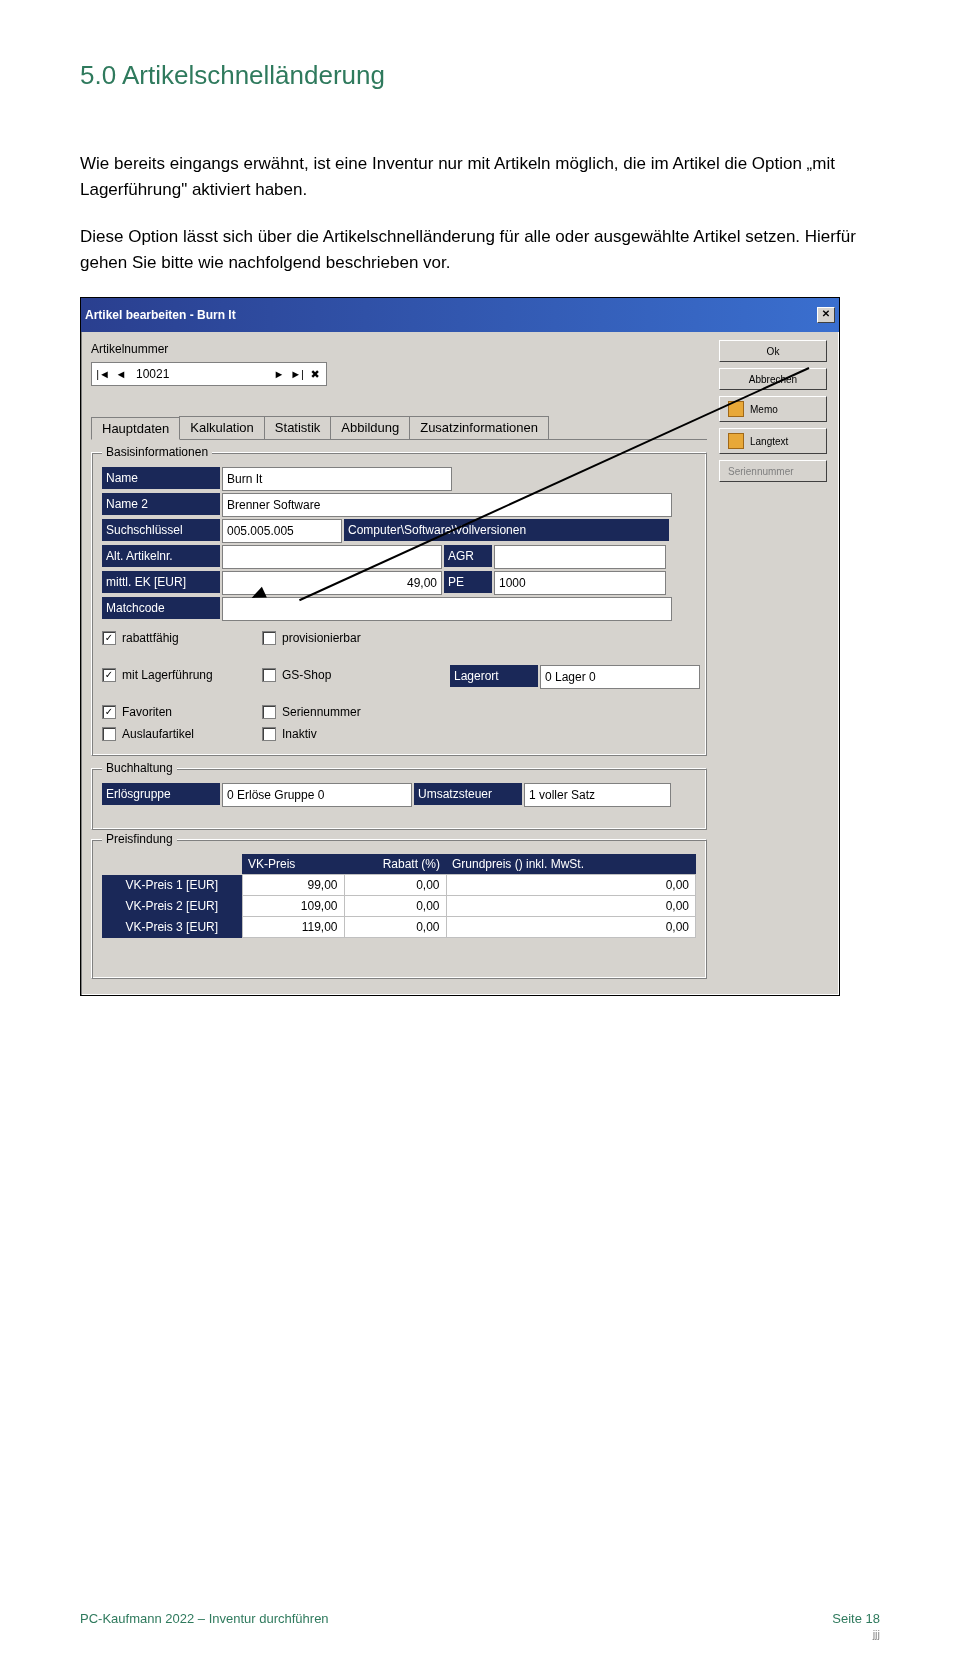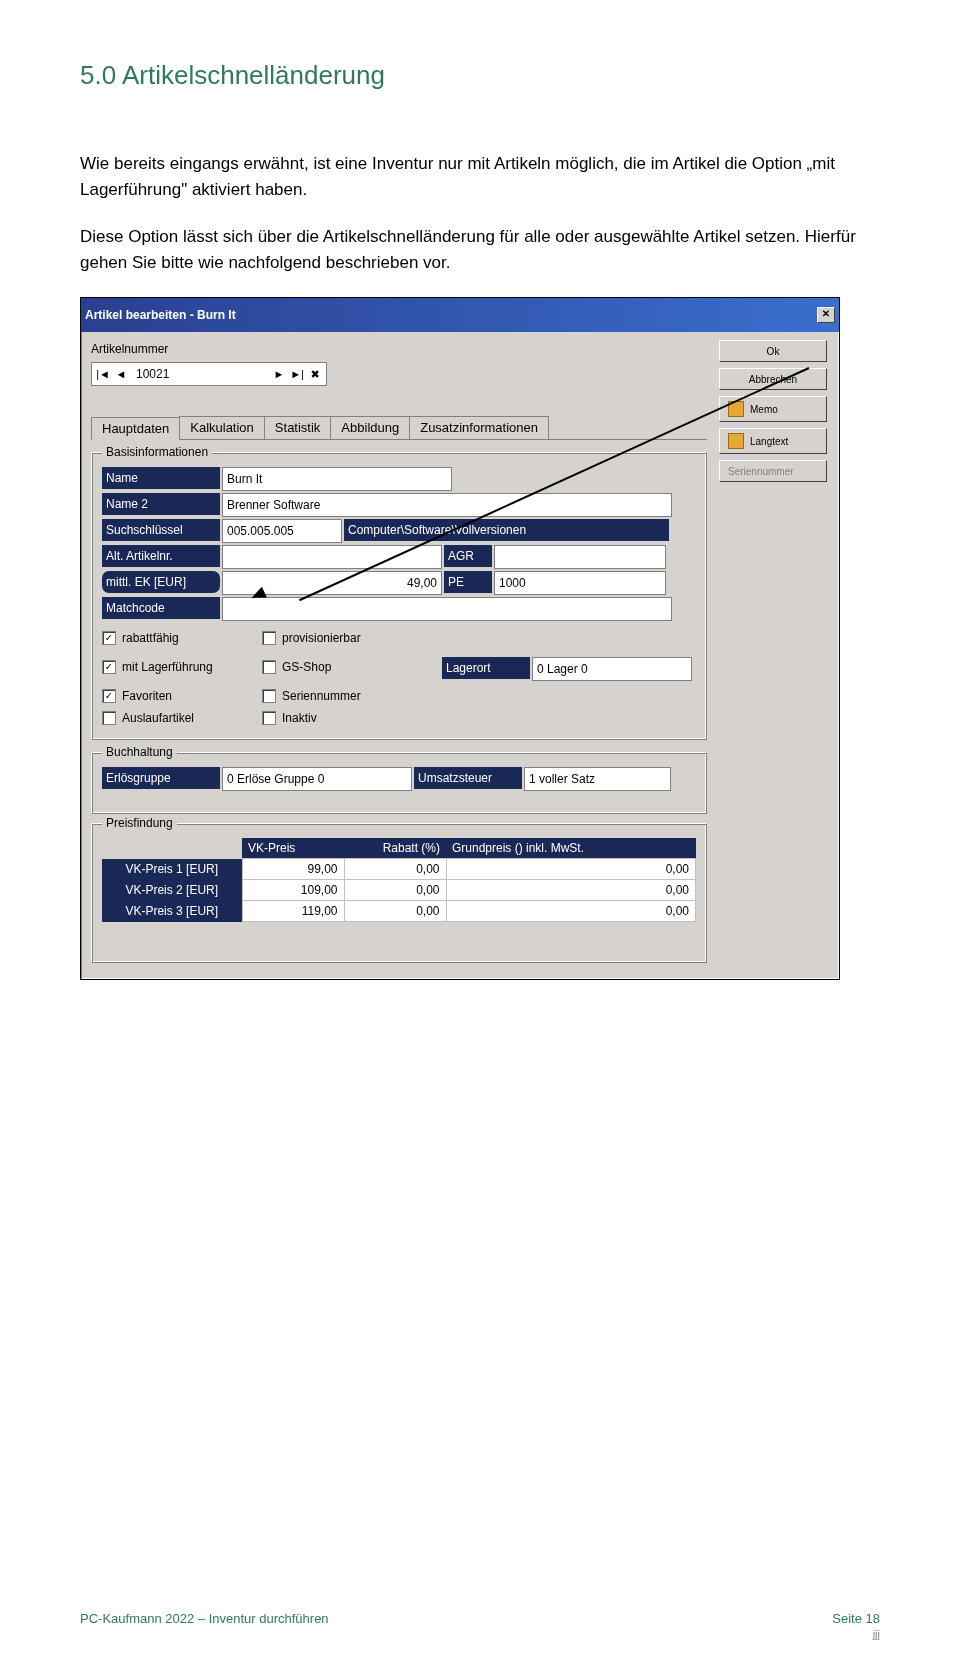--- a/index.html
+++ b/index.html
@@ -292,21 +292,21 @@
           <span class="lightcell" style="width:110px;">005.005.005</span>
           <span class="darkcell" style="width:317px;">Computer\Software\Vollversionen</span>
         </div>
         <div class="grid-row">
           <span class="darkcell" style="width:110px;">Alt. Artikelnr.</span>
           <span class="lightcell" style="width:210px;"></span>
           <span class="darkcell" style="width:40px;">AGR</span>
           <span class="lightcell" style="width:162px;"></span>
         </div>
         <div class="grid-row">
-          <span class="darkcell" style="width:110px;border-radius:7px;">mittl. EK [EUR]</span>
+          <span class="darkcell" style="width:110px;">mittl. EK [EUR]</span>
           <span class="lightcell" style="width:210px; justify-content:flex-end;">49,00</span>
           <span class="darkcell" style="width:40px;">PE</span>
           <span class="lightcell" style="width:162px;">1000</span>
         </div>
         <div class="grid-row" style="margin-bottom:10px;">
           <span class="darkcell" style="width:110px;">Matchcode</span>
           <span class="lightcell" style="width:440px;"></span>
         </div>
 
         <div class="check-grid">
@@ -321,21 +321,21 @@
           <div></div>
 
           <div class="check-row">
               <span class="cb checked"></span>
               <span>mit Lagerführung</span>
             </div>
           <div class="check-row">
               <span class="cb"></span>
               <span>GS-Shop</span>
             </div>
-          <div class="grid-row" style="margin:4px;padding-left:16px;">
+          <div class="grid-row" style="margin:12px;padding-left:16px;">
             <span class="darkcell" style="width:80px;">Lagerort</span>
             <span class="lightcell" style="width:150px;">0 Lager 0</span>
           </div>
 
           <div class="check-row">
               <span class="cb checked"></span>
               <span>Favoriten</span>
             </div>
           <div class="check-row">
               <span class="cb"></span>

